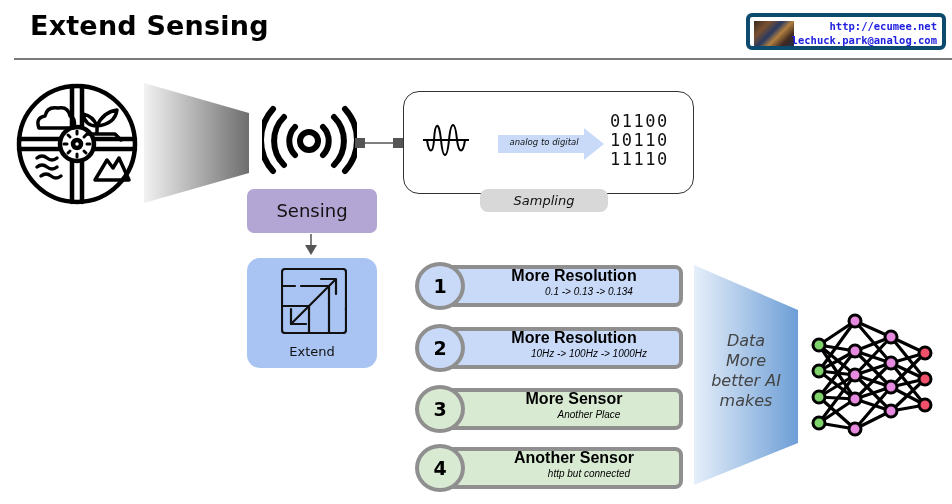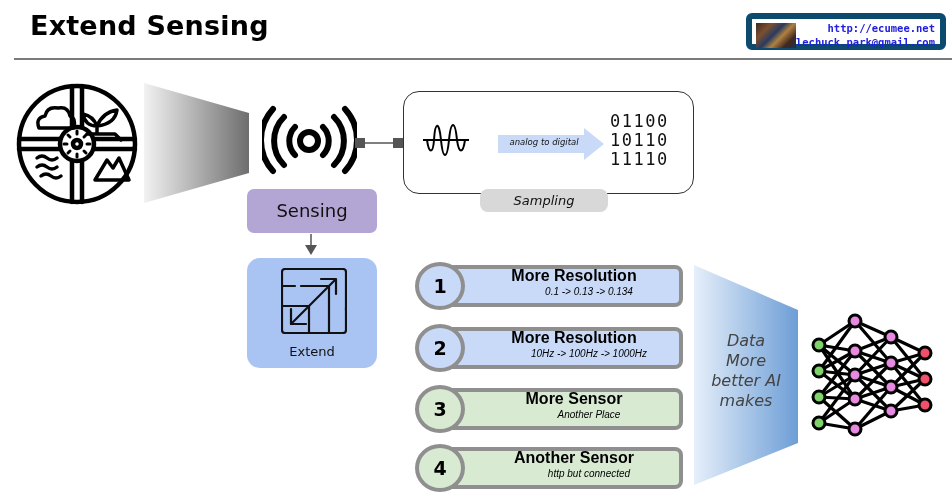--- a/index.html
+++ b/index.html
@@ -2,21 +2,21 @@
 <html><head>
 <meta charset="utf-8">
 <style>
   * { box-sizing: border-box; margin: 0; padding: 0; }
   html, body { width: 952px; height: 504px; background: #ffffff; overflow: hidden; }
   body { position: relative; font-family: "DejaVu Sans", sans-serif; }
 
   .title { position: absolute; left: 30px; top: 10px; font-family: "DejaVu Sans", sans-serif; font-weight: bold; font-size: 27px; color: #000; letter-spacing: 0.2px; }
   .title-rule { position: absolute; left: 14px; top: 58px; width: 938px; height: 2px; background: #7a7a7a; }
 
-  .contact { position: absolute; left: 746px; top: 13px; width: 200px; height: 37px; border: 6px solid #0c4a6e; border-radius: 6px; background: #fff; }
+  .contact { position: absolute; left: 746px; top: 13px; width: 200px; height: 37px; border: 4px solid #0c4a6e; border-radius: 6px; background: #fff; }
   .contact .thumb { position: absolute; left: 4px; top: 4px; width: 40px; height: 25px;
      background: linear-gradient(135deg, #3a2a20 0%, #7a5030 25%, #2a3a60 45%, #b08040 60%, #402820 80%, #20304a 100%); }
   .contact .line { position: absolute; right: 5px; font-family: "DejaVu Sans Mono", monospace; font-weight: bold; font-size: 10.5px; color: #2020e0; }
   .contact .l1 { top: 3px; }
   .contact .l2 { top: 17px; }
 
   .env-icon { position: absolute; left: 15px; top: 82px; width: 124px; height: 124px; }
   .funnel-gray { position: absolute; left: 144px; top: 83px; width: 105px; height: 120px; }
 
   .sensor-icon { position: absolute; left: 262px; top: 105px; width: 95px; height: 70px; }
@@ -51,21 +51,21 @@
 </style>
 </head>
 <body>
 
 <div class="title">Extend Sensing</div>
 <div class="title-rule"></div>
 
 <div class="contact">
   <div class="thumb"></div>
   <div class="line l1">http://ecumee.net</div>
-  <div class="line l2">lechuck.park@gmail.com</div>
+  <div class="line l2">lechuck.park@analog.com</div>
 </div>
 
 <svg class="env-icon" viewBox="0 0 124 124">
   <g fill="none" stroke="#000" stroke-width="4.5" stroke-linecap="round" stroke-linejoin="round">
     <circle cx="62" cy="62" r="58"></circle>
     <path d="M4 57 H44 M80 57 H120 M4 67 H44 M80 67 H120"></path>
     <path d="M57 4 V44 M67 4 V44 M57 80 V120 M67 80 V120"></path>
     <circle cx="62" cy="62" r="17"></circle>
     <circle cx="62" cy="62" r="4"></circle>
     <path d="M24 46 q-4 -10 6 -12 q2 -10 13 -8 q10 -2 12 8 q6 2 4 12 z" stroke-width="3.5"></path>

